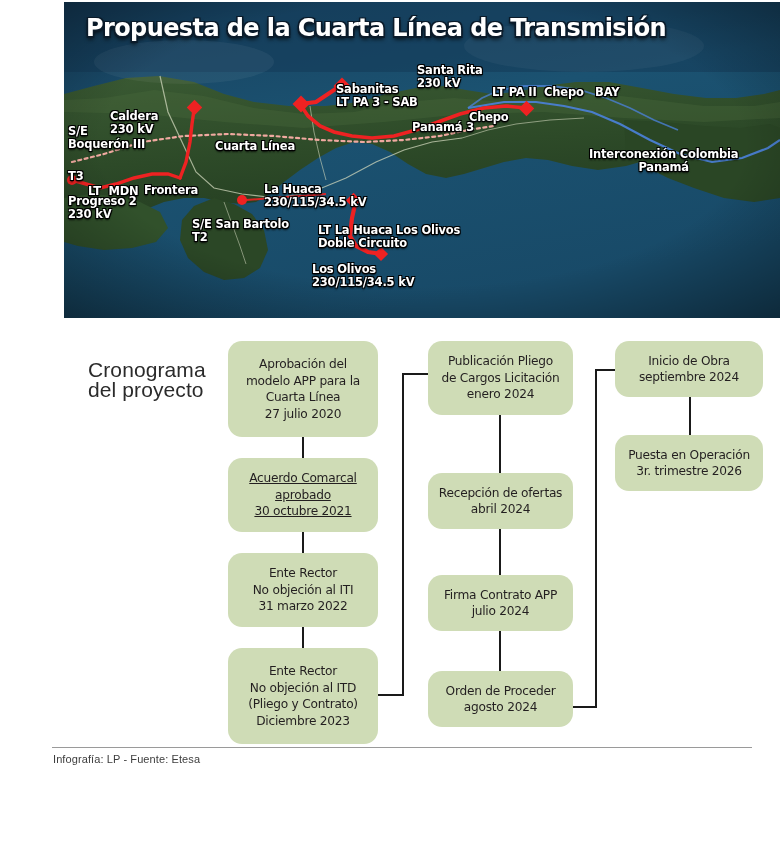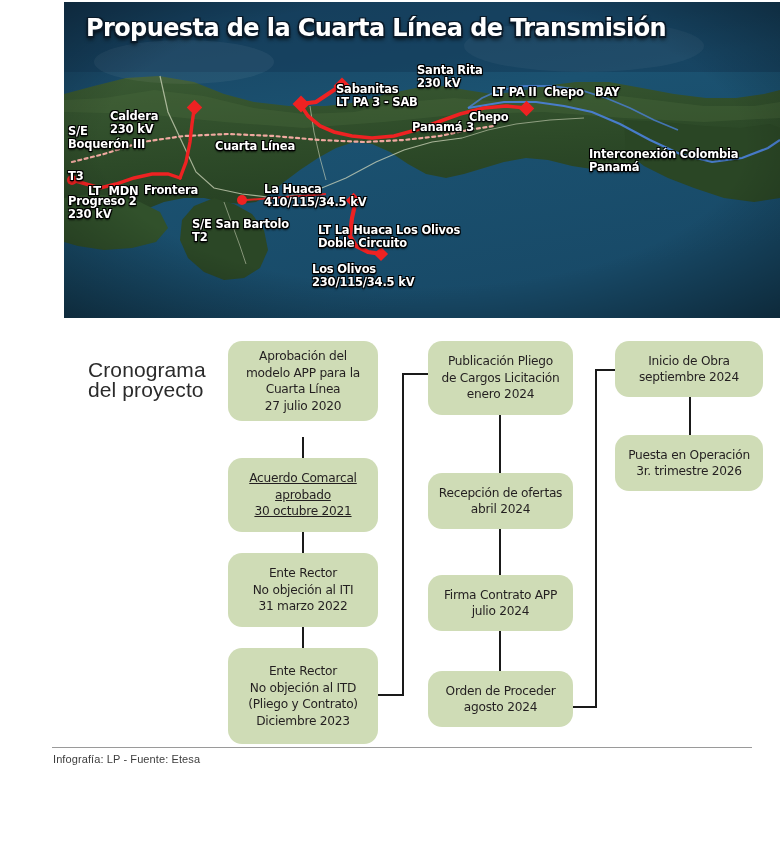--- a/index.html
+++ b/index.html
@@ -217,42 +217,42 @@
 Boquerón III</div>
   <div class="map-label" style="left:4px;   top:168px;">T3</div>
   <div class="map-label" style="left:24px;  top:183px;">LT  MDN</div>
   <div class="map-label" style="left:4px;   top:193px;">Progreso 2
 230 kV</div>
   <div class="map-label" style="left:80px;  top:182px;">Frontera</div>
   <div class="map-label" style="left:151px; top:138px;">Cuarta Línea</div>
   <div class="map-label" style="left:128px; top:216px;">S/E San Bartolo
 T2</div>
   <div class="map-label" style="left:200px; top:181px;">La Huaca
-410/115/34.5 kV</div>
+230/115/34.5 kV</div>
   <div class="map-label" style="left:254px; top:222px;">LT La Huaca Los Olivos
 Doble Circuito</div>
   <div class="map-label" style="left:248px; top:261px;">Los Olivos
 230/115/34.5 kV</div>
   <div class="map-label" style="left:272px; top:81px;">Sabanitas
 LT PA 3 - SAB</div>
   <div class="map-label" style="left:353px; top:62px;">Santa Rita
 230 kV</div>
   <div class="map-label" style="left:348px; top:119px;">Panamá 3</div>
   <div class="map-label" style="left:405px; top:109px;">Chepo</div>
   <div class="map-label" style="left:428px; top:84px;">LT PA II  Chepo   BAY</div>
-  <div class="map-label" style="left:525px; top:146px; text-align:left;">Interconexión Colombia
+  <div class="map-label" style="left:525px; top:146px; text-align:center;">Interconexión Colombia
 Panamá</div>
 </div>
 
 <div id="cronograma-label">Cronograma
 del proyecto</div>
 
 <div id="timeline">
 
-  <div class="tl-box" style="left:228px; top:23px;  width:150px; height:80px;">Aprobación del
+  <div class="tl-box" style="left:228px; top:23px;  width:150px; height:96px;">Aprobación del
 modelo APP para la
 Cuarta Línea
 27 julio 2020</div>
   <div class="tl-conn v" style="left:302px; top:119px; height:21px;"></div>
 
   <div class="tl-box" style="left:228px; top:140px; width:150px; height:74px;text-decoration:underline;">Acuerdo Comarcal
 aprobado
 30 octubre 2021</div>
   <div class="tl-conn v" style="left:302px; top:214px; height:21px;"></div>
 

